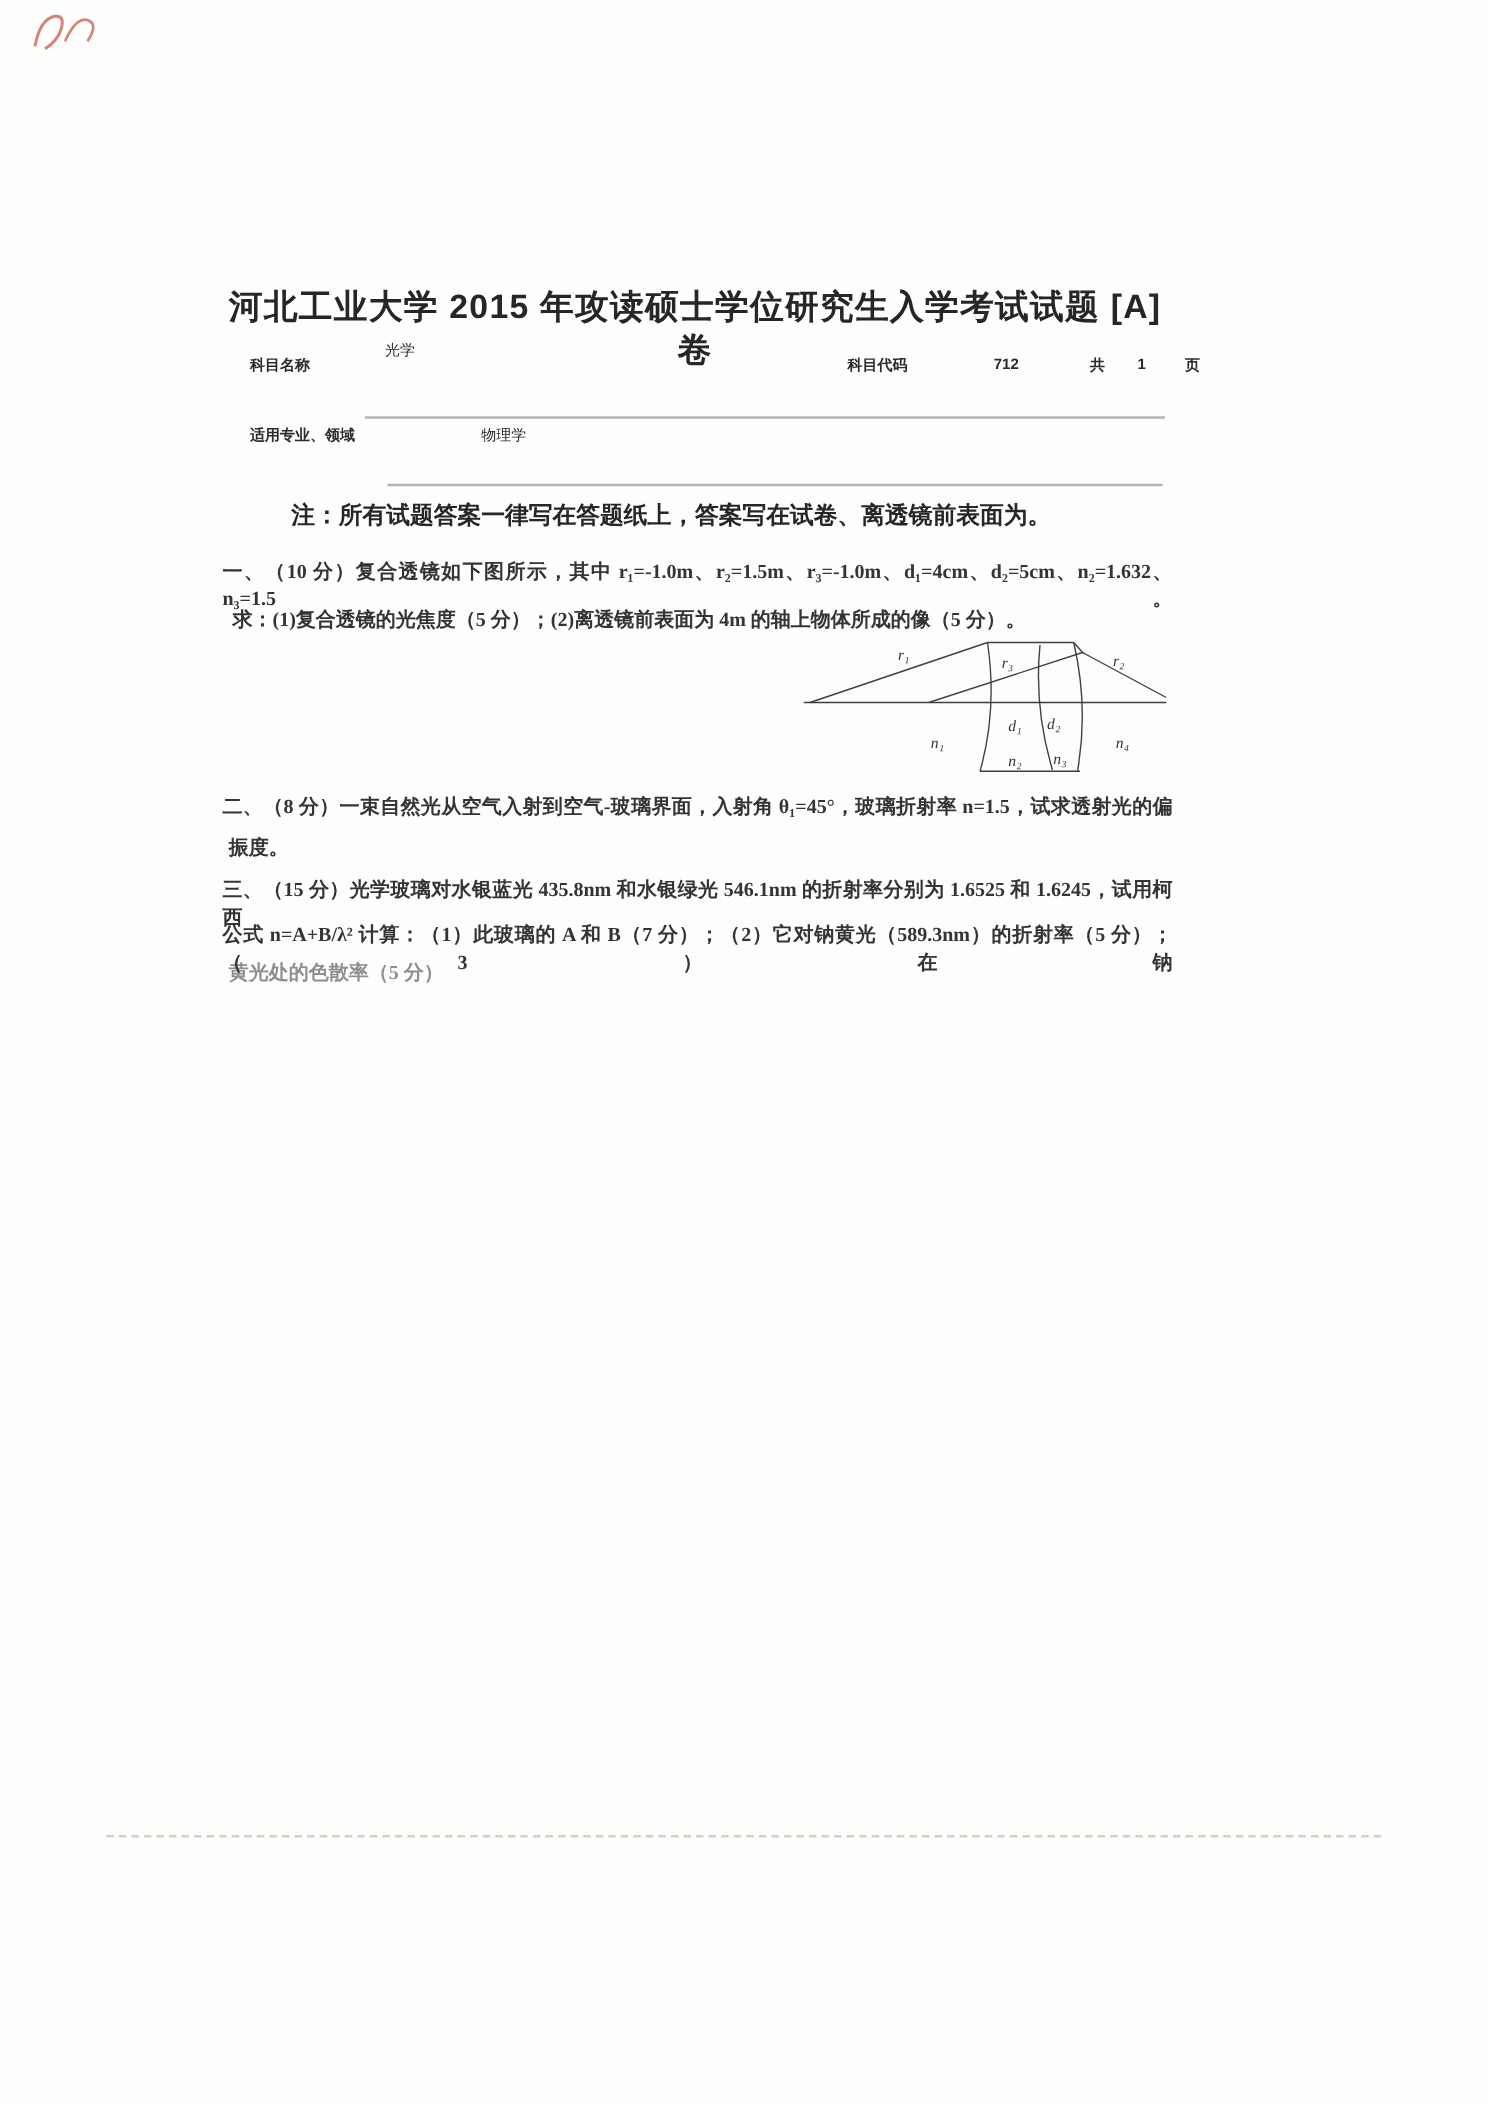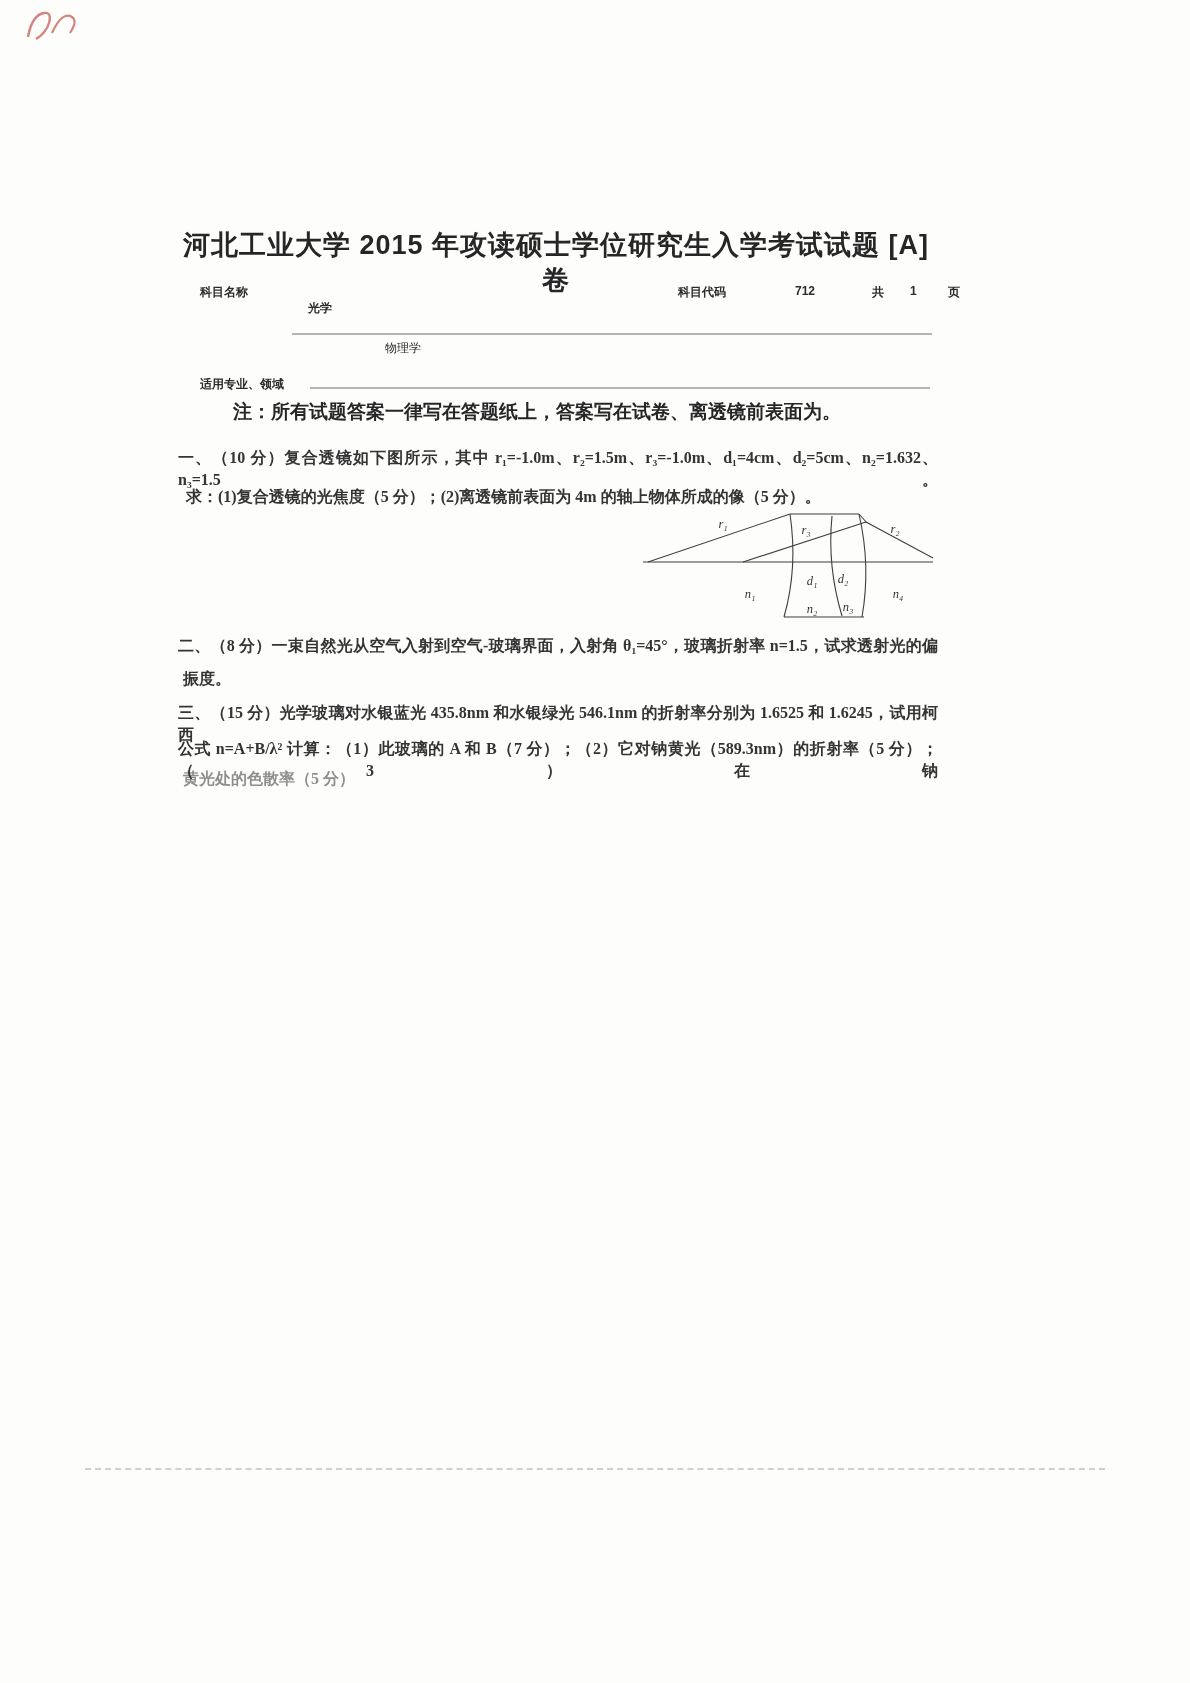--- a/index.html
+++ b/index.html
@@ -48,29 +48,29 @@
 
   <svg class="red-mark" width="62" height="50" viewBox="0 0 62 50">
     <path d="M6,34 Q10,12 22,10 Q30,9 27,20 Q24,30 14,36" stroke="#c0453a" stroke-width="2.4" fill="none"></path>
     <path d="M30,30 Q40,8 50,14 Q56,18 48,30" stroke="#c0453a" stroke-width="2.2" fill="none"></path>
   </svg>
 
   <div class="doc-title heiti">河北工业大学 2015 年攻读硕士学位研究生入学考试试题  [A]卷</div>
 
   <div>
     <span class="hdr heiti" style="left:200px;top:284px;">科目名称</span>
-    <span class="hdr heiti" style="left:308px;top:300px;font-weight:bold;">光学</span>
+    <span class="hdr heiti" style="left:308px;top:272px;font-weight:normal;">光学</span>
     <span class="hdr heiti" style="left:678px;top:284px;">科目代码</span>
     <span class="hdr heiti" style="left:795px;top:284px;">712</span>
     <span class="hdr heiti" style="left:872px;top:284px;">共</span>
     <span class="hdr heiti" style="left:910px;top:284px;">1</span>
     <span class="hdr heiti" style="left:948px;top:284px;">页</span>
     <div class="rule" style="left:292px;top:333px;width:640px;"></div>
 
-    <span class="hdr heiti" style="left:200px;top:340px;margin-top:36px;">适用专业、领域</span>
+    <span class="hdr heiti" style="left:200px;top:340px;">适用专业、领域</span>
     <span class="hdr heiti" style="left:385px;top:340px;font-weight:normal;">物理学</span>
     <div class="rule" style="left:310px;top:387px;width:620px;"></div>
   </div>
 
   <div class="notice heiti">注：所有试题答案一律写在答题纸上，答案写在试卷、离透镜前表面为。</div>
 
   <div>
     <div class="qline fill" style="top:447px;">一、（10 分）复合透镜如下图所示，其中 r₁=-1.0m、r₂=1.5m、r₃=-1.0m、d₁=4cm、d₂=5cm、n₂=1.632、n₃=1.5。</div>
     <div class="qline" style="top:486px;left:186px;">求：(1)复合透镜的光焦度（5 分）；(2)离透镜前表面为 4m 的轴上物体所成的像（5 分）。</div>
   </div>

